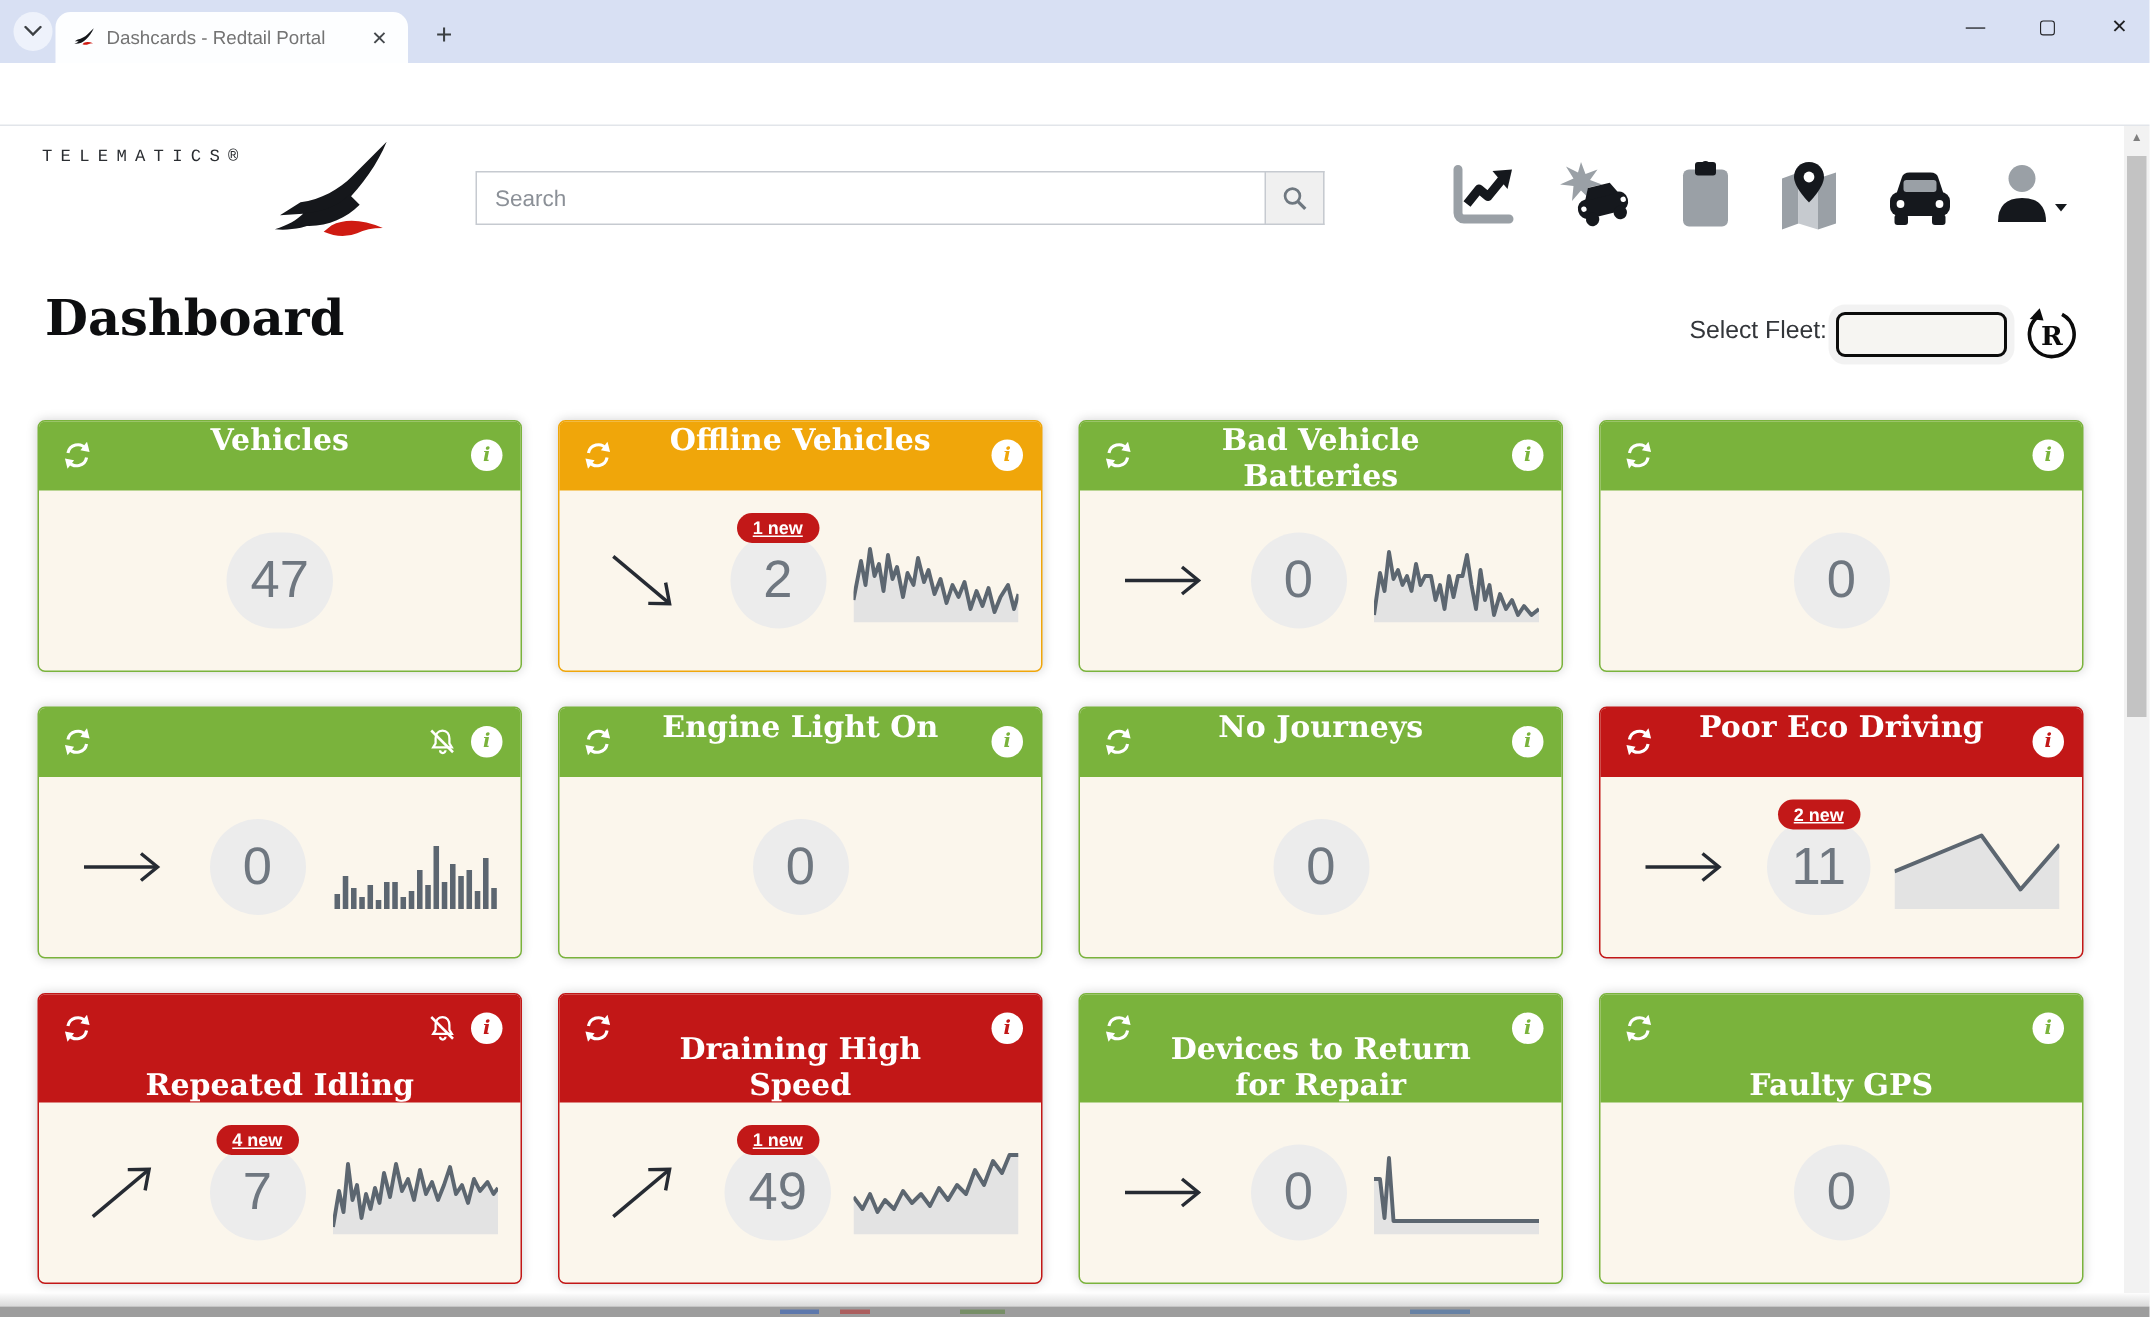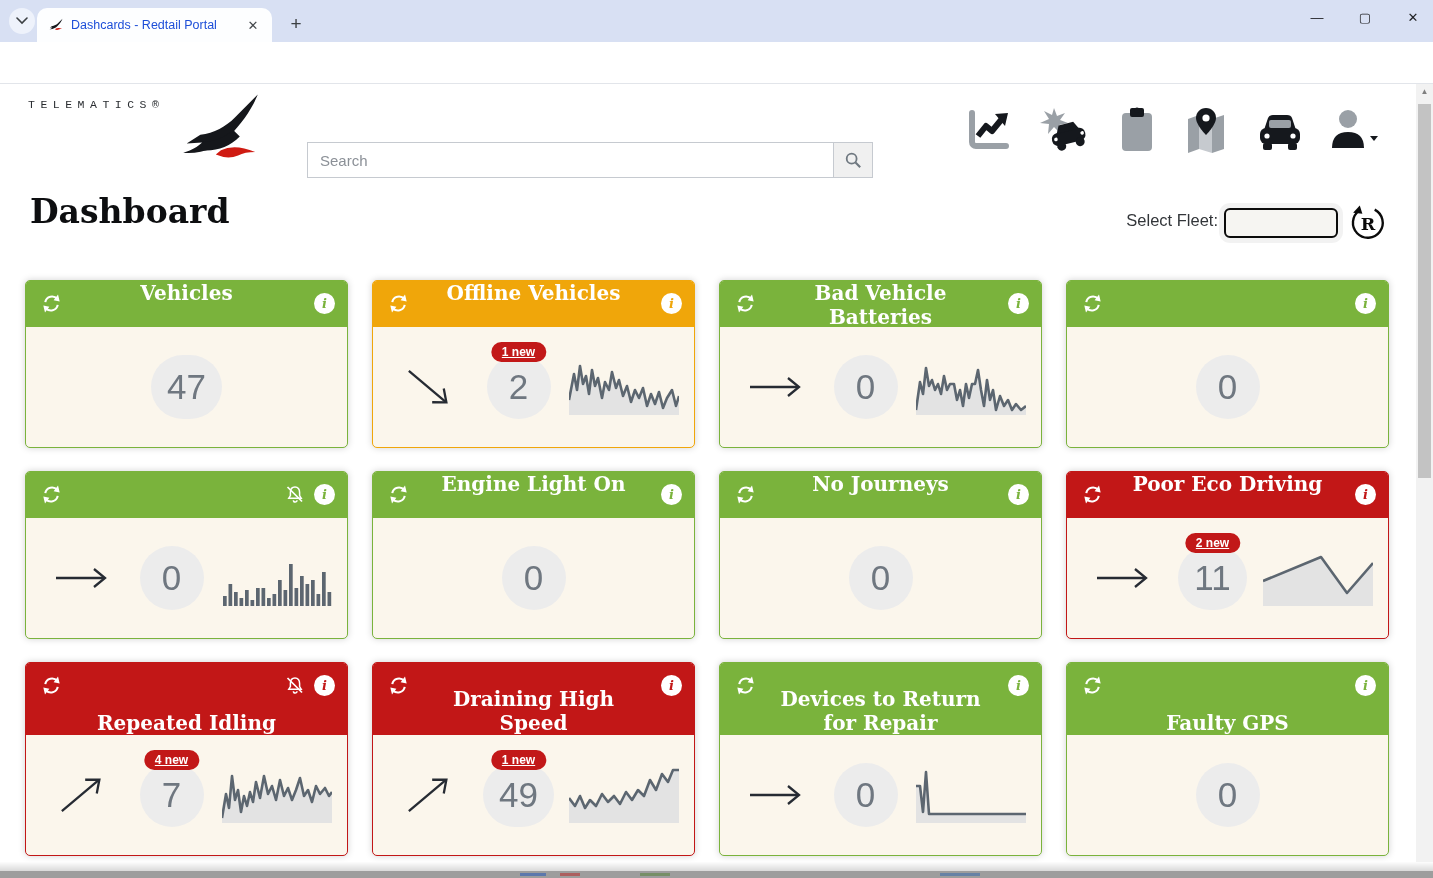--- a/index.html
+++ b/index.html
@@ -6,21 +6,21 @@
   html,body { width:1433px; height:878px; overflow:hidden; background:#fff;
     font-family:"Liberation Sans", sans-serif; }
   .window { position:absolute; inset:0; width:1433px; height:878px; background:#fff; }
 
   
   .tabstrip { position:absolute; left:0; top:0; width:100%; height:42px; background:#d8e0f3; }
   .tab-search-btn { position:absolute; left:9px; top:8px; width:26px; height:26px; border-radius:50%;
     background:#eef2fb; display:flex; align-items:center; justify-content:center; color:#3c4043; font-size:12px; }
   .tab { position:absolute; left:37px; top:8px; width:235px; height:34px; background:#fdfeff;
     border-radius:10px 10px 0 0; display:flex; align-items:center; padding:0 10px; gap:8px; }
-  .tab-title { font-size:12.5px; color:#1d4ed8; flex:1; white-space:nowrap; overflow:hidden; }
+  .tab-title { font-size:12.5px; color:#737373; flex:1; white-space:nowrap; overflow:hidden; }
   .tab-close { color:#45494d; font-size:13px; width:18px; height:18px; display:flex; align-items:center; justify-content:center; border-radius:50%; }
   .newtab { position:absolute; left:283px; top:11px; width:26px; height:26px; color:#3c4043; font-size:19px;
     display:flex; align-items:center; justify-content:center; }
   .win-controls { position:absolute; right:10px; top:6px; display:flex; gap:28px; color:#202124; }
   .win-controls span { width:20px; height:22px; display:flex; align-items:center; justify-content:center; font-size:13px; }
   .wc-max { font-size:11px; }
 
   .toolbar { position:absolute; left:0; top:42px; width:100%; height:42px; background:#fff; border-bottom:1px solid #e2e5ea; }
   .nav-btn { position:absolute; top:49px; width:28px; height:28px; display:flex; align-items:center; justify-content:center;
     font-size:18px; color:#474c51; }
@@ -39,21 +39,21 @@
     display:flex; align-items:center; justify-content:center; letter-spacing:0; }
 
   
   .page { position:absolute; left:0; top:84px; width:1416px; height:784px; background:#fff; overflow:hidden; }
 
   .logo { position:absolute; left:28px; top:12px; width:230px; height:66px; }
   .logo-text1 { font-family:"DejaVu Serif", serif; font-size:31px; color:#16181c; letter-spacing:3px; }
   .logo-text2 { font-family:Liberation Mono, monospace; font-size:11.5px; color:#2a2d31; letter-spacing:5.5px; margin-top:2px; }
   .logo-bird { position:absolute; left:142px; top:-4px; }
 
-  .searchbar { position:absolute; left:307px; top:30px; display:flex;margin-top:28px; }
+  .searchbar { position:absolute; left:317px; top:30px; display:flex; }
   .search-input { width:527px; height:36px; border:1px solid #c6cad0; background:#fff; font-size:15px;
     padding:0 12px; color:#202124; outline:none; font-family:"Liberation Sans", sans-serif; }
   .search-input::placeholder { color:#8b9097; }
   .search-btn { width:39px; height:36px; border:1px solid #c6cad0; border-left:none; background:#f0f0f0;
     display:flex; align-items:center; justify-content:center; }
 
   .nav-icons { position:absolute; top:22px; left:960px; width:440px; height:52px; }
   .nav-ic { position:absolute; top:0; }
 
   .page-title { position:absolute; left:30px; top:108px; font-family:"DejaVu Serif", serif; font-weight:bold;

